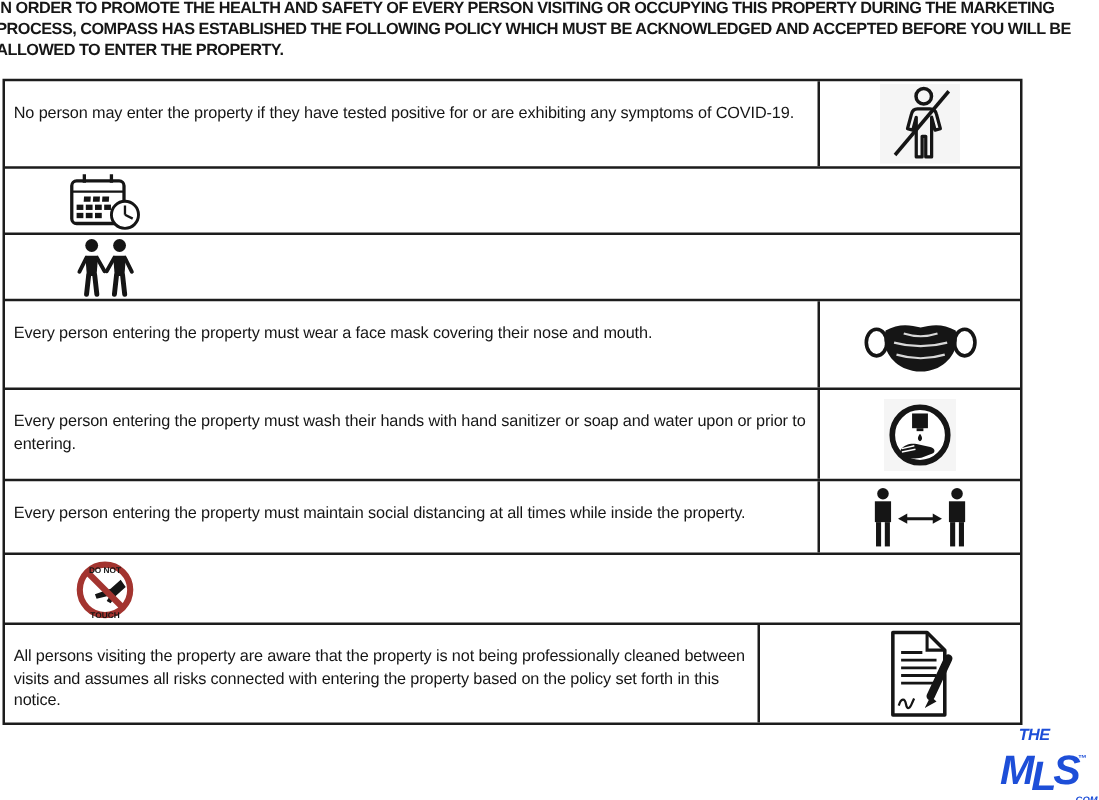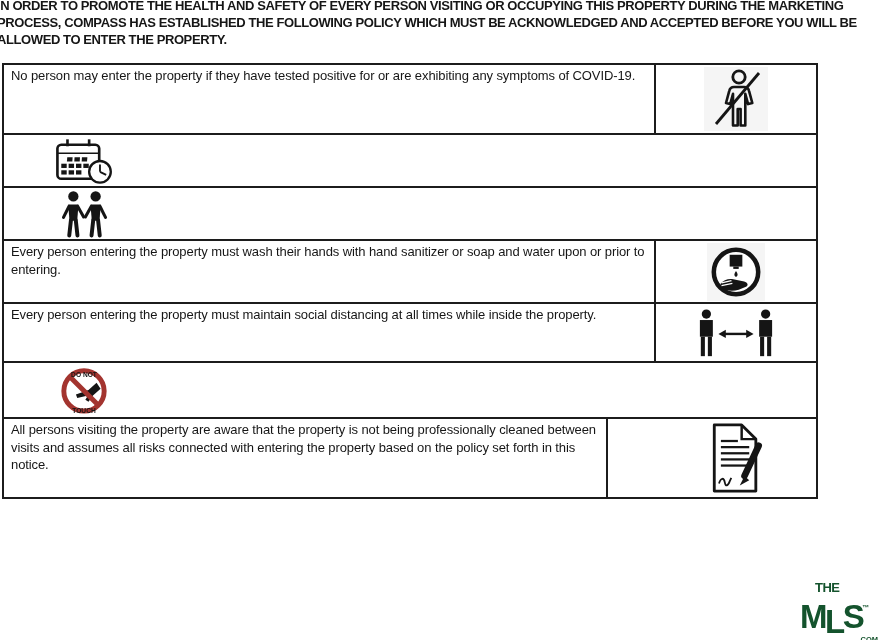--- a/index.html
+++ b/index.html
@@ -36,21 +36,21 @@
   .row {
     display: flex;
     box-sizing: border-box;
     border-bottom: 2px solid #1c1c1c;
   }
   .row:last-child { border-bottom: none; gap: 48px; }
   .cell-text {
     flex: 1 1 auto;
     box-sizing: border-box;
     border-right: 2px solid #1c1c1c;
-    padding: 2px 6px 2px 7px;
+    padding: 16px 6px 2px 7px;
     font-size: 13px;
     letter-spacing: -0.1px;
     line-height: 17.5px;
     color: #161616;
   }
   .cell-icon {
     flex: 0 0 160px;
     display: flex;
     align-items: center;
     justify-content: center;
@@ -58,21 +58,22 @@
   svg text {
     font-family: "Liberation Sans", sans-serif;
     font-weight: bold;
   }
 
   
   .mls-logo {
     position: absolute;
     right: 3px; bottom: 0;
     width: 76px; height: 58px;
-    color: #14532d;
+    color: #1d4ed8;
+    font-style: italic;
     font-weight: bold;
   }
   .mls-the {
     font-size: 13px;
     letter-spacing: -0.5px;
     line-height: 12px;
     margin-left: 15px;
     font-weight: 900;
   }
   .mls-main {
@@ -151,22 +152,35 @@
           <polygon points="39,17 51,17 49.5,36 40.5,36" stroke="none"></polygon>
           <line x1="40" y1="19" x2="33" y2="31.5" stroke-width="3.6" stroke-linecap="round"></line>
           <line x1="50" y1="19" x2="56.5" y2="32" stroke-width="3.6" stroke-linecap="round"></line>
           <line x1="42.2" y1="35" x2="40.2" y2="53" stroke-width="4.6" stroke-linecap="round"></line>
           <line x1="47.8" y1="35" x2="49.8" y2="53" stroke-width="4.6" stroke-linecap="round"></line>
         </g>
       </svg>
     </div>
   </div>
 
-
-  <div class="row" style="height:63px">
+  <div class="row" style="height:71px">
+    <div class="cell-text">Every person entering the property must wear a face mask covering their nose and mouth.</div>
+    <div class="cell-icon">
+      <svg width="93" height="56" viewBox="0 0 96 58">
+        <ellipse cx="11.5" cy="27" rx="8.5" ry="11" fill="none" stroke="#151515" stroke-width="3"></ellipse>
+        <ellipse cx="84.5" cy="27" rx="8.5" ry="11" fill="none" stroke="#151515" stroke-width="3"></ellipse>
+        <path d="M19 17 C29 11 39 12 48 14.5 C57 12 67 11 77 17 C80 28 76 41 62 48 C52 52 44 52 34 48 C20 41 16 28 19 17 Z" fill="#151515"></path>
+        <path d="M34 19.5 Q48 24 62 19.5" fill="none" stroke="#d8d8d8" stroke-width="1.8"></path>
+        <path d="M26 27 Q48 33 70 27" fill="none" stroke="#d8d8d8" stroke-width="1.8"></path>
+        <path d="M28 37 Q48 43 68 37" fill="none" stroke="#d8d8d8" stroke-width="1.8"></path>
+      </svg>
+    </div>
+  </div>
+
+  <div class="row" style="height:73px">
     <div class="cell-text">Every person entering the property must wash their hands with hand sanitizer or soap and water upon or prior to entering.</div>
     <div class="cell-icon">
       <svg width="58" height="58" viewBox="0 0 64 64">
         <rect x="0" y="0" width="64" height="64" fill="#f5f5f5"></rect>
         <circle cx="32" cy="32" r="24.5" fill="#ffffff" stroke="#151515" stroke-width="5"></circle>
         <rect x="25" y="13" width="14" height="13" fill="#151515"></rect>
         <rect x="29" y="26" width="6" height="2.6" fill="#151515"></rect>
         <path d="M32 31 c2.4 3.2 2.4 5.4 0 6.6 c-2.4 -1.2 -2.4 -3.4 0 -6.6 z" fill="#151515"></path>
         <path d="M15 45 c3 -4.5 9 -6 14 -5 l12 2.5 c4 1 5 4.2 2 5.9 l-8 3.1 c-7 2.5 -15 1 -20 -2 z" fill="#151515"></path>
         <line x1="16" y1="44" x2="27" y2="41.5" stroke="#ffffff" stroke-width="1.3"></line>

